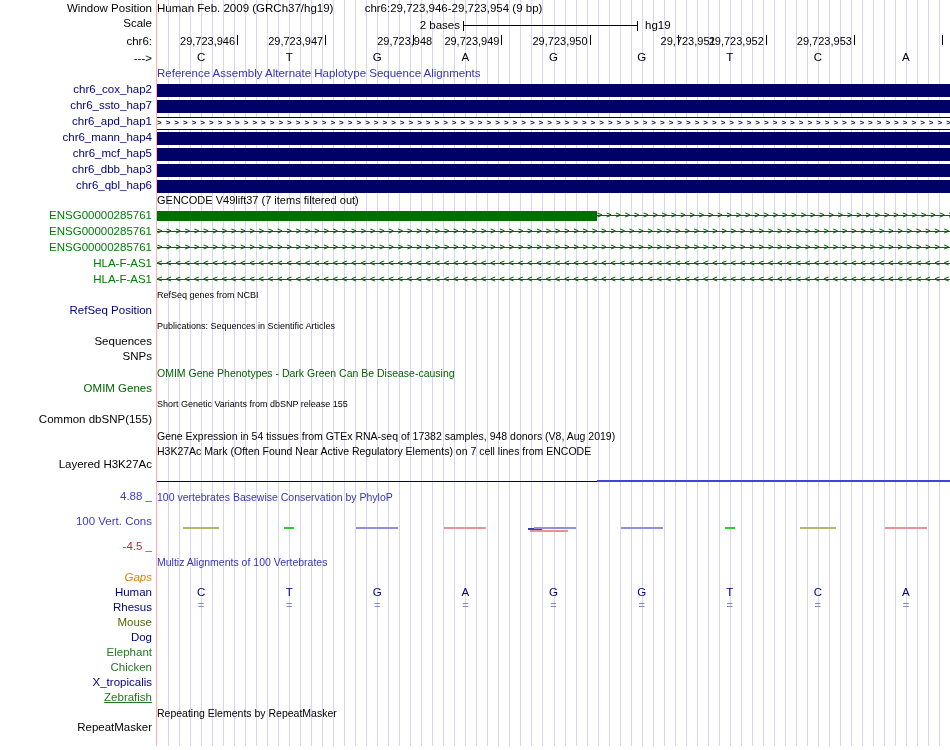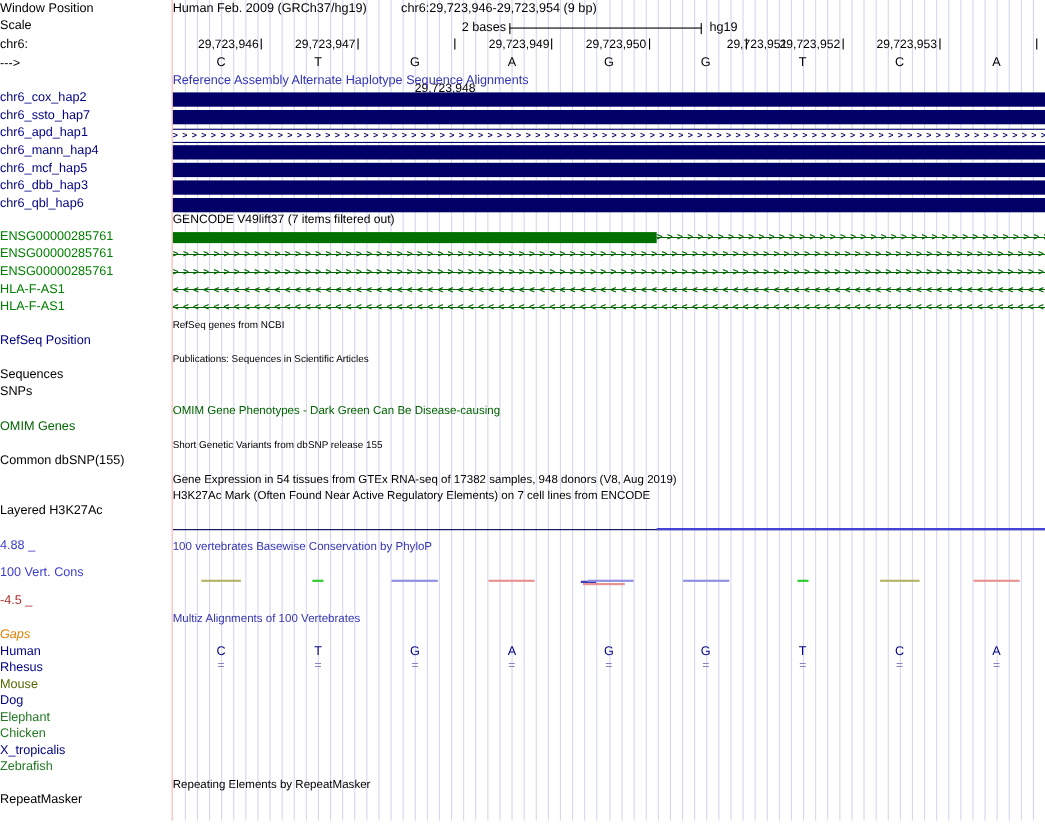--- a/index.html
+++ b/index.html
@@ -1,19 +1,19 @@
 <!DOCTYPE html>
 <html><head>
 <meta charset="utf-8">
 <style>
   html,body{margin:0;padding:0;background:#fff}
   body{font-family:"Liberation Sans","DejaVu Sans",sans-serif}
   #canvas{position:relative;width:950px;height:750px;background:#fff;overflow:hidden;color:#000;font-size:11.5px}
   #canvas div{position:absolute}
-  .lbl{left:0;width:152px;white-space:nowrap;font-size:11.5px;line-height:13px}
+  .lbl{left:0;width:152px;text-align:right;white-space:nowrap;font-size:11.5px;line-height:13px}
   .ctr{left:157px;width:792px;text-align:left;white-space:nowrap;line-height:12px}
   .f9{font-size:9px;line-height:11px}
   .f10{font-size:10.5px;line-height:12px}
   .f11{font-size:11px;line-height:12px}
   .tick{width:1px;height:10px;background:#000}
   .chev{overflow:hidden;letter-spacing:4px;font-weight:bold;white-space:nowrap}
   .cell{text-align:center}
 </style>
 </head>
 <body>
@@ -105,21 +105,21 @@
 
   <div style="left:157px;top:19px;width:303px;text-align:right;white-space:nowrap">2 bases</div>
   <div style="left:463px;top:21px" class="tick"></div>
   <div style="left:463px;top:25px;width:175px;height:1px;background:#000"></div>
   <div style="left:637px;top:21px" class="tick"></div>
   <div style="left:645px;top:19px;white-space:nowrap">hg19</div>
 
   <div id="ruler">
       <div style="left: 157px; top: 35px; width: 78.11px; text-align: right; font-size: 11px;">29,723,946</div>
       <div style="left: 245.11px; top: 35px; width: 78.11px; text-align: right; font-size: 11px;">29,723,947</div>
-      <div style="left: 333.22px; top: 35px; width: 99px; text-align: right; font-size: 11px; margin-top: 40px;">29,723,948</div>
+      <div style="left: 333.22px; top: 35px; width: 99px; text-align: right; font-size: 11px;">29,723,948</div>
       <div style="left: 421.33px; top: 35px; width: 78.11px; text-align: right; font-size: 11px;">29,723,949</div>
       <div style="left: 509.44px; top: 35px; width: 78.11px; text-align: right; font-size: 11px;">29,723,950</div>
       <div style="left: 597.56px; top: 35px; width: 78.11px; text-align: right; font-size: 11px; padding-left: 40px;">29,723,951</div>
       <div style="left: 685.67px; top: 35px; width: 78.11px; text-align: right; font-size: 11px;">29,723,952</div>
       <div style="left: 773.78px; top: 35px; width: 78.11px; text-align: right; font-size: 11px;">29,723,953</div>
       <div class="tick" style="left: 237.11px; top: 35px;"></div>
       <div class="tick" style="left: 325.22px; top: 35px;"></div>
       <div class="tick" style="left: 413.33px; top: 35px;"></div>
       <div class="tick" style="left: 501.44px; top: 35px;"></div>
       <div class="tick" style="left: 589.56px; top: 35px;"></div>
@@ -210,21 +210,21 @@
   <div class="ctr f10" style="top: 556px; color: rgb(53, 53, 180);">Multiz Alignments of 100 Vertebrates</div>
   <div id="multiz">
       <div class="lbl" style="top: 571px; color: rgb(224, 128, 0); font-style: italic;">Gaps</div>
       <div class="lbl" style="top: 586px; color: rgb(0, 0, 128);">Human</div>
       <div class="lbl" style="top: 601px; color: rgb(0, 0, 128);">Rhesus</div>
       <div class="lbl" style="top: 616px; color: rgb(86, 102, 0);">Mouse</div>
       <div class="lbl" style="top: 631px; color: rgb(0, 0, 128);">Dog</div>
       <div class="lbl" style="top: 646px; color: rgb(34, 119, 34);">Elephant</div>
       <div class="lbl" style="top: 661px; color: rgb(34, 119, 34);">Chicken</div>
       <div class="lbl" style="top: 676px; color: rgb(0, 0, 128);">X_tropicalis</div>
-      <div class="lbl" style="top: 691px; color: rgb(34, 119, 34);">Zebrafish</div>
+      <div class="lbl" style="top: 691px; color: rgb(34, 119, 34); text-decoration: underline;">Zebrafish</div>
       <div class="cell" style="left: 157px; top: 586px; width: 88.11px; color: rgb(0, 0, 128);">C</div>
       <div class="cell" style="left: 157px; top: 599px; width: 88.11px; color: rgb(133, 133, 192); font-size: 11px;">=</div>
       <div class="cell" style="left: 245.11px; top: 586px; width: 88.11px; color: rgb(0, 0, 128);">T</div>
       <div class="cell" style="left: 245.11px; top: 599px; width: 88.11px; color: rgb(133, 133, 192); font-size: 11px;">=</div>
       <div class="cell" style="left: 333.22px; top: 586px; width: 88.11px; color: rgb(0, 0, 128);">G</div>
       <div class="cell" style="left: 333.22px; top: 599px; width: 88.11px; color: rgb(133, 133, 192); font-size: 11px;">=</div>
       <div class="cell" style="left: 421.33px; top: 586px; width: 88.11px; color: rgb(0, 0, 128);">A</div>
       <div class="cell" style="left: 421.33px; top: 599px; width: 88.11px; color: rgb(133, 133, 192); font-size: 11px;">=</div>
       <div class="cell" style="left: 509.44px; top: 586px; width: 88.11px; color: rgb(0, 0, 128);">G</div>
       <div class="cell" style="left: 509.44px; top: 599px; width: 88.11px; color: rgb(133, 133, 192); font-size: 11px;">=</div>

